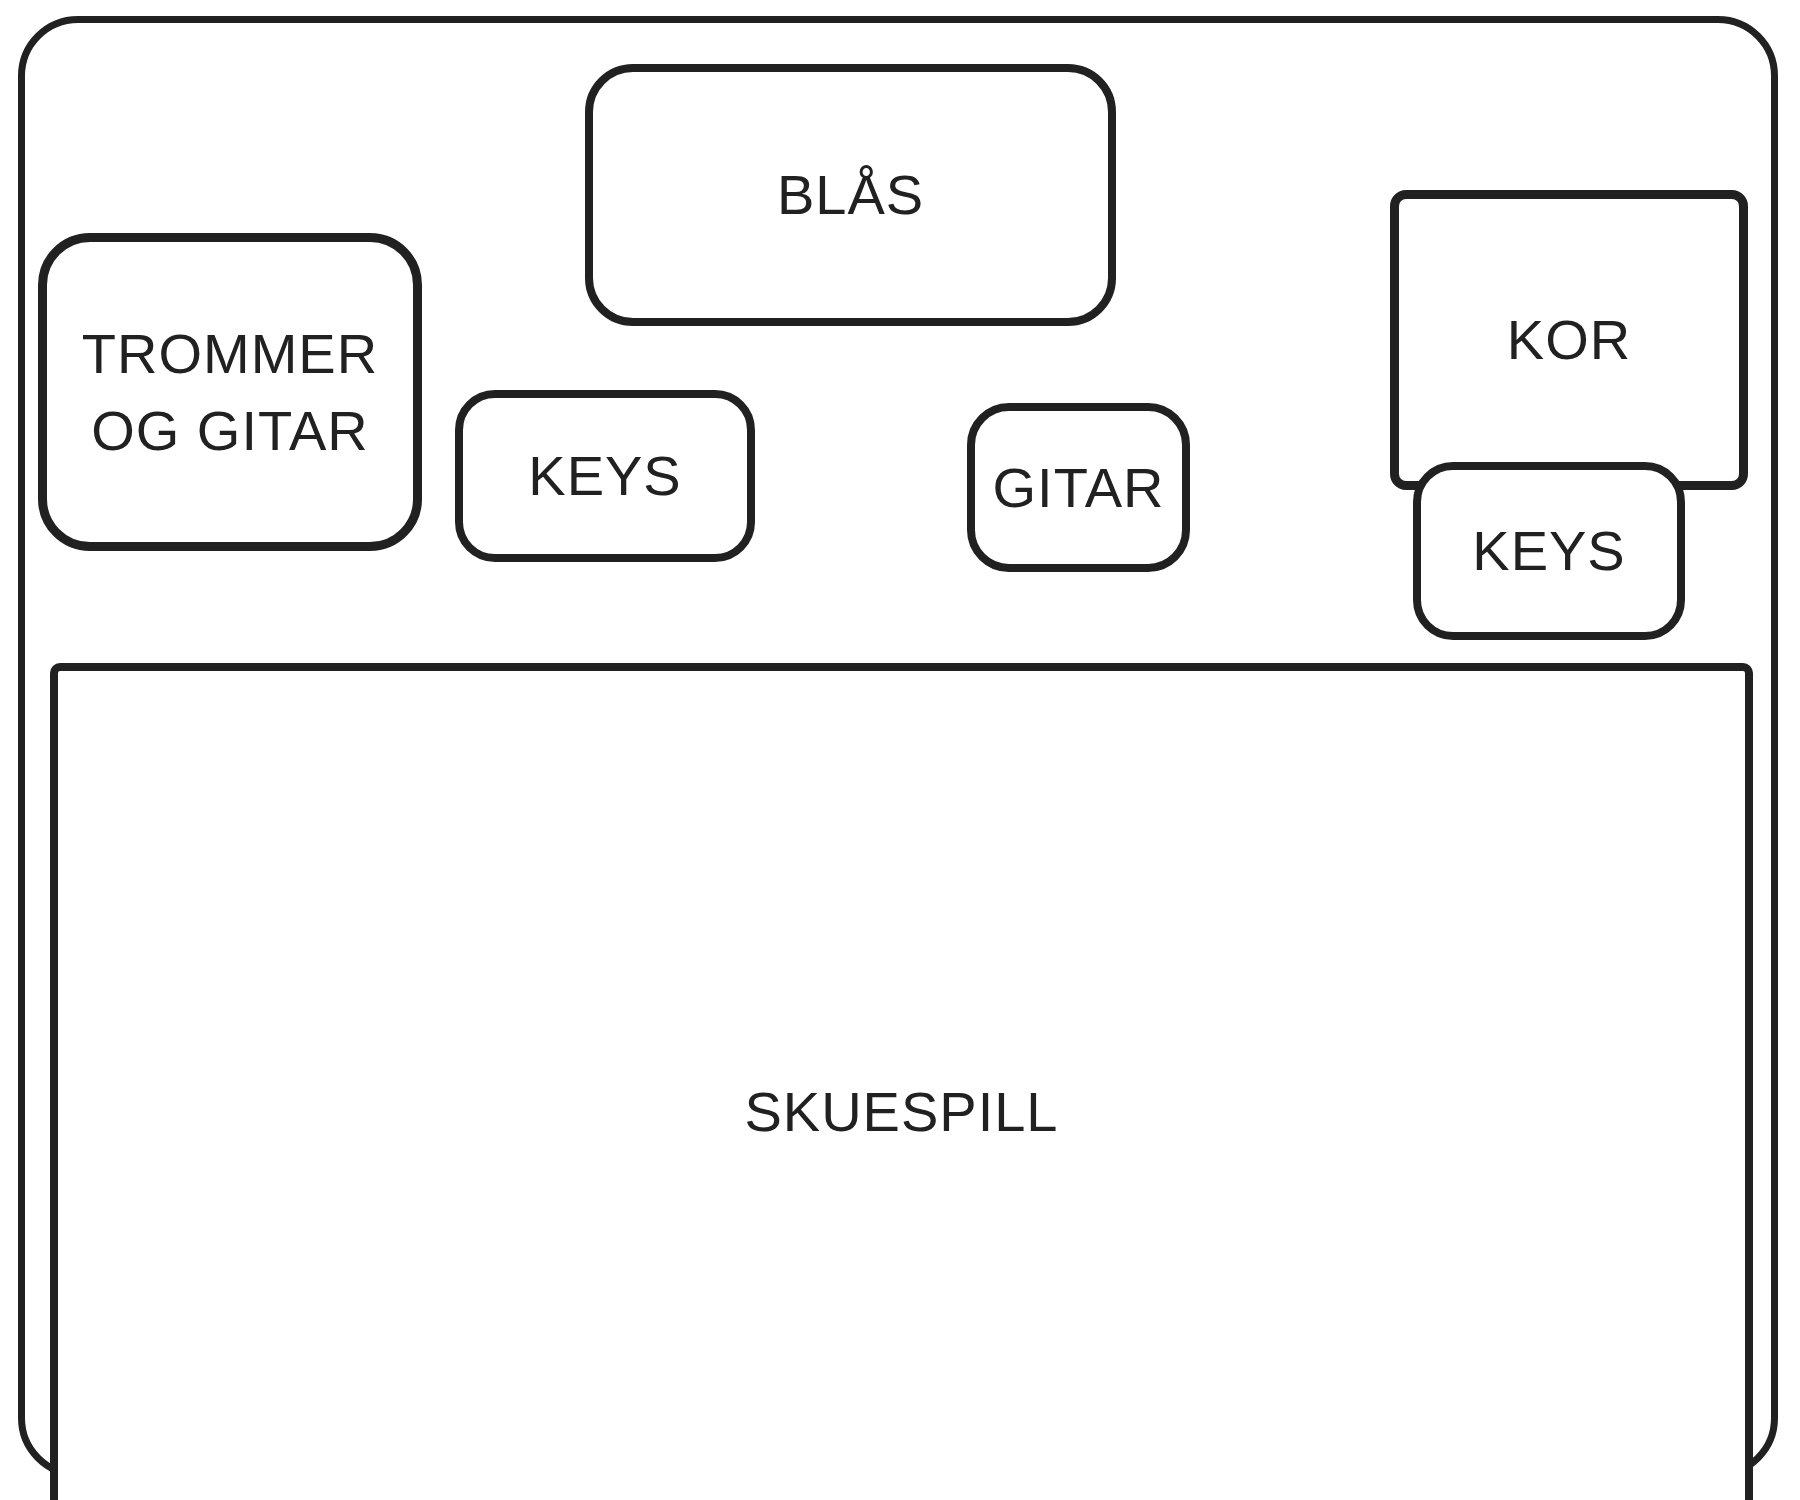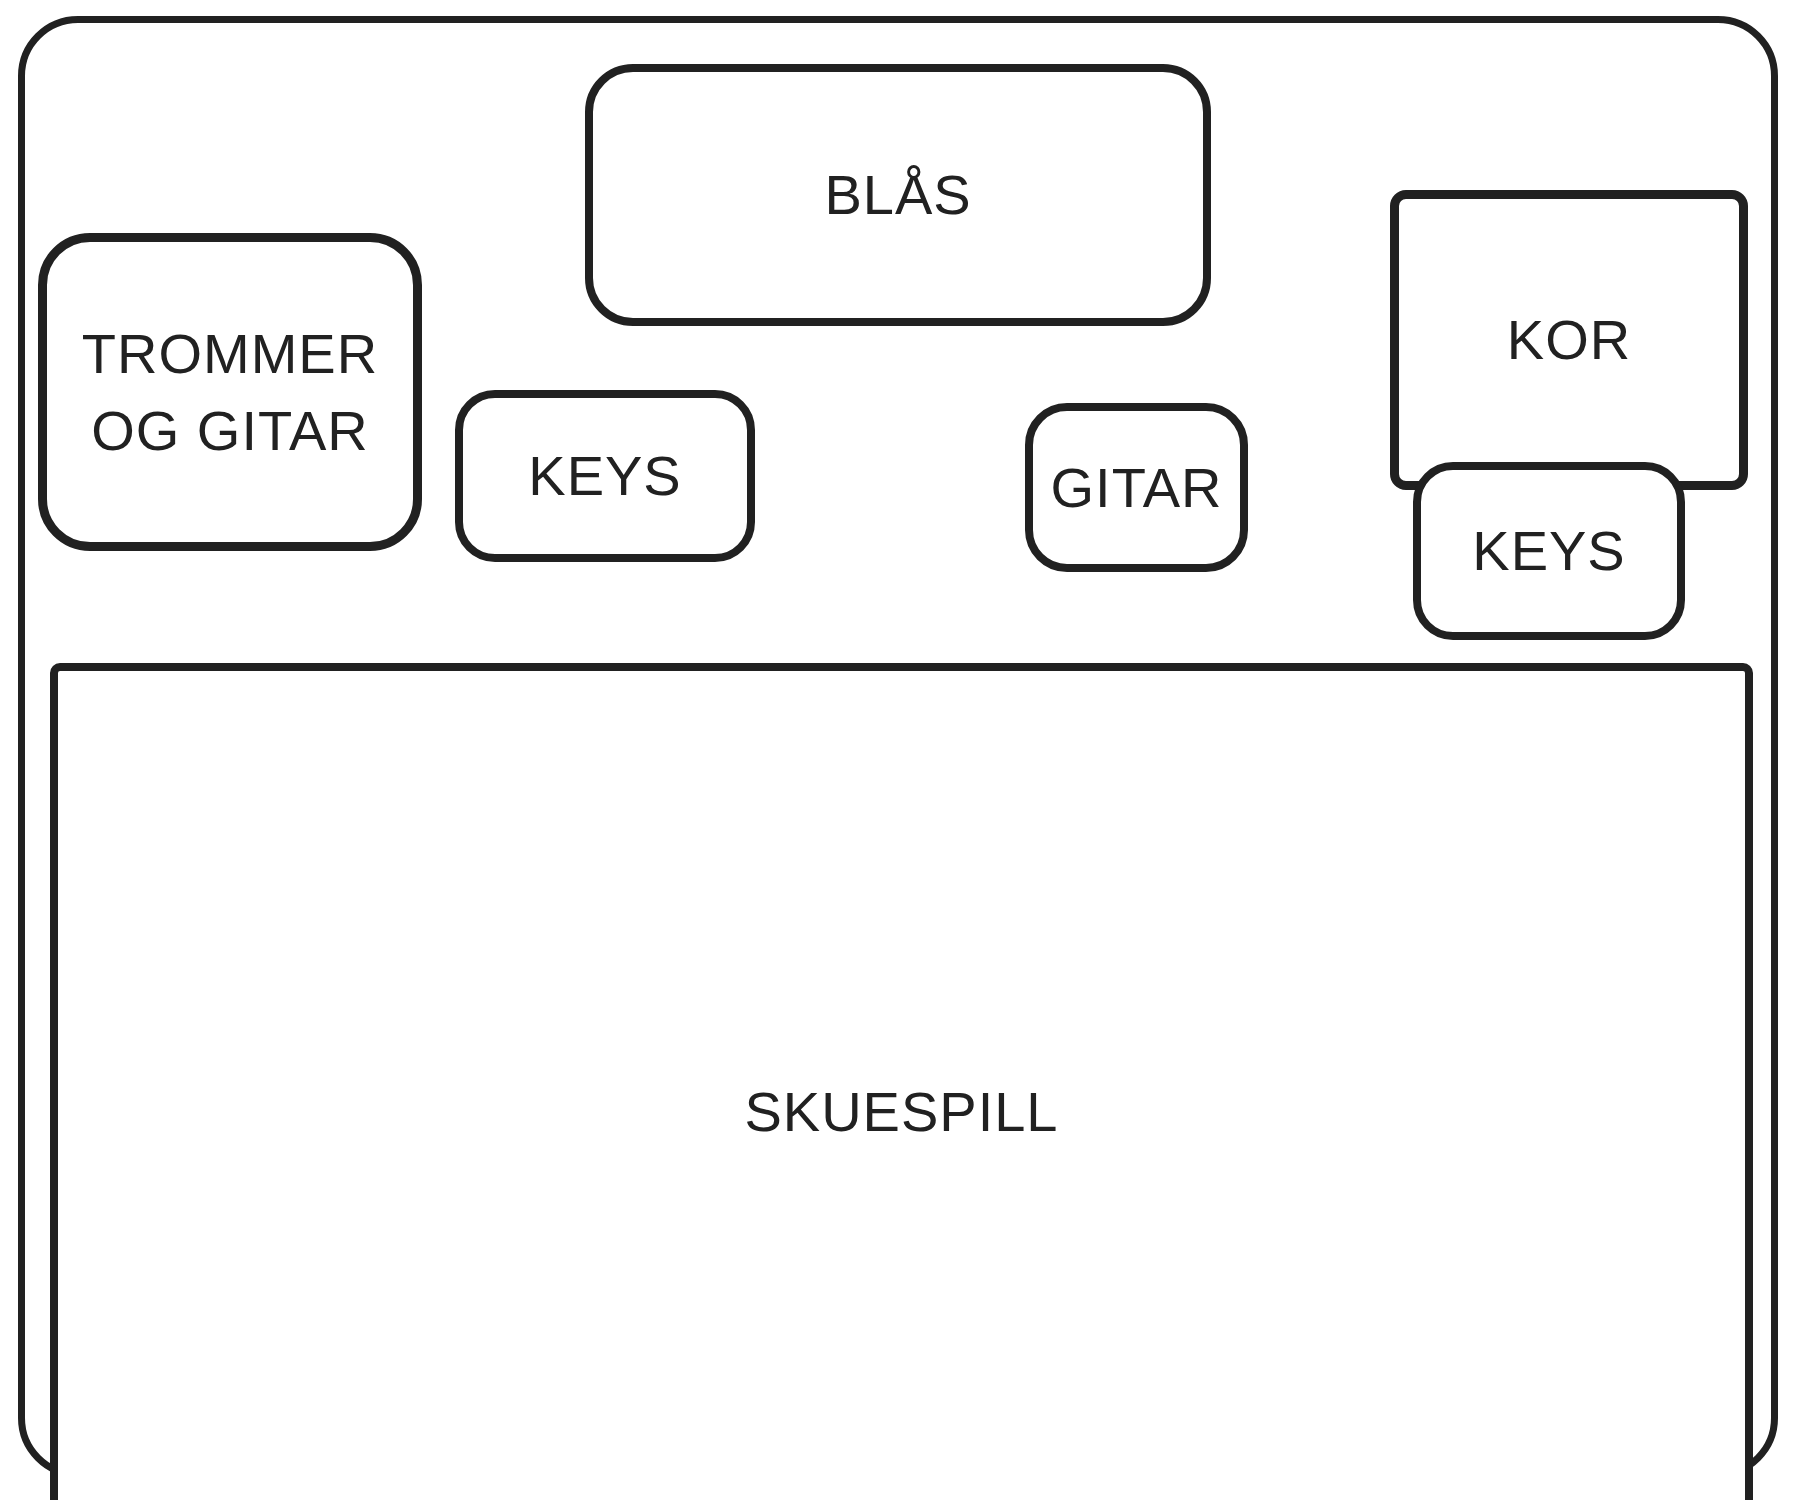--- a/index.html
+++ b/index.html
@@ -39,36 +39,36 @@
   
   .stage-outline{
     left:18px; top:16px;
     width:1760px; height:1462px;
     border-width:7px;
     border-radius:60px;
   }
   
   .area-blas{
     left:585px; top:64px;
-    width:626px; height:262px;
+    width:531px; height:262px;
     border-radius:48px;
   }
   .area-trommer{
     left:38px; top:233px;
     width:384px; height:318px;
     border-width:9px;
     border-radius:52px;
   }
   .area-keys-left{
     left:455px; top:390px;
     width:300px; height:172px;
     border-radius:40px;
   }
   .area-gitar{
-    left:1025px; top:403px;
+    left:967px; top:403px;
     width:223px; height:169px;
     border-radius:42px;
   }
   .area-kor{
     left:1390px; top:190px;
     width:358px; height:300px;
     border-width:9px;
     border-radius:16px;
   }
   .area-keys-right{

